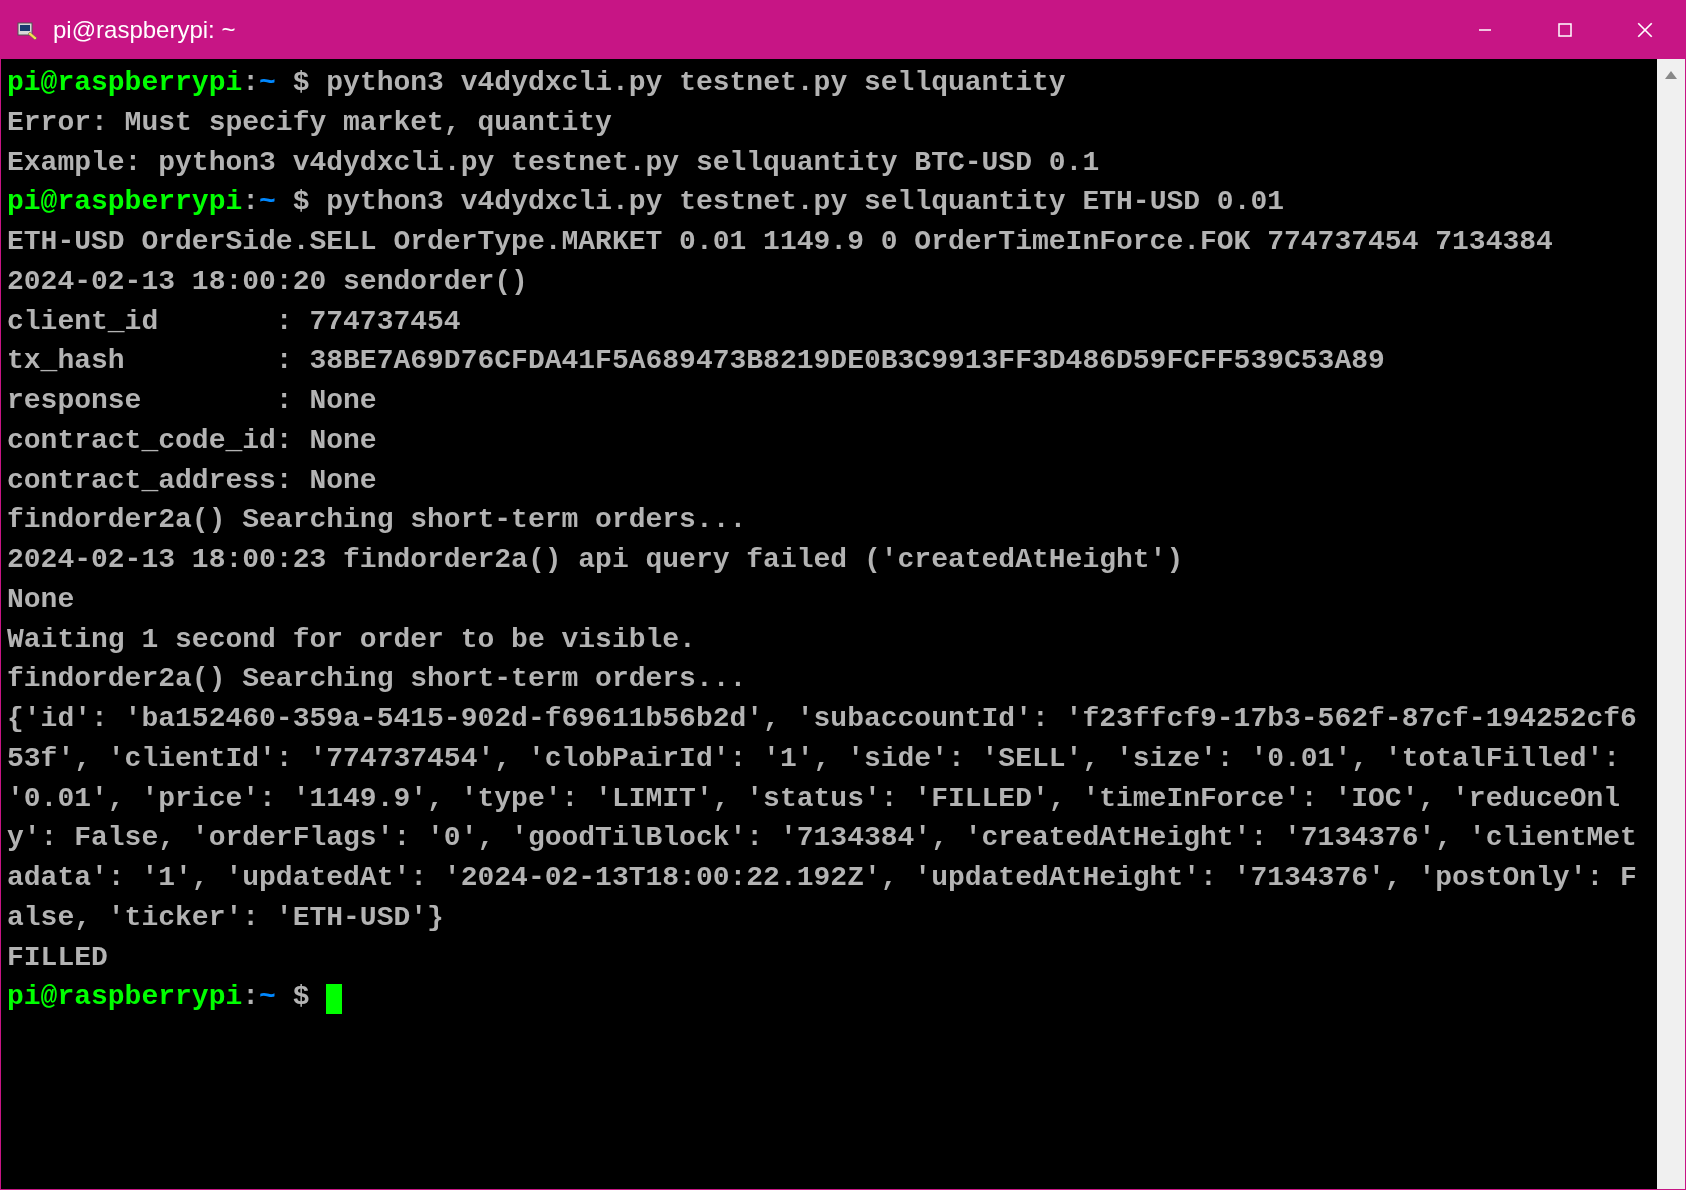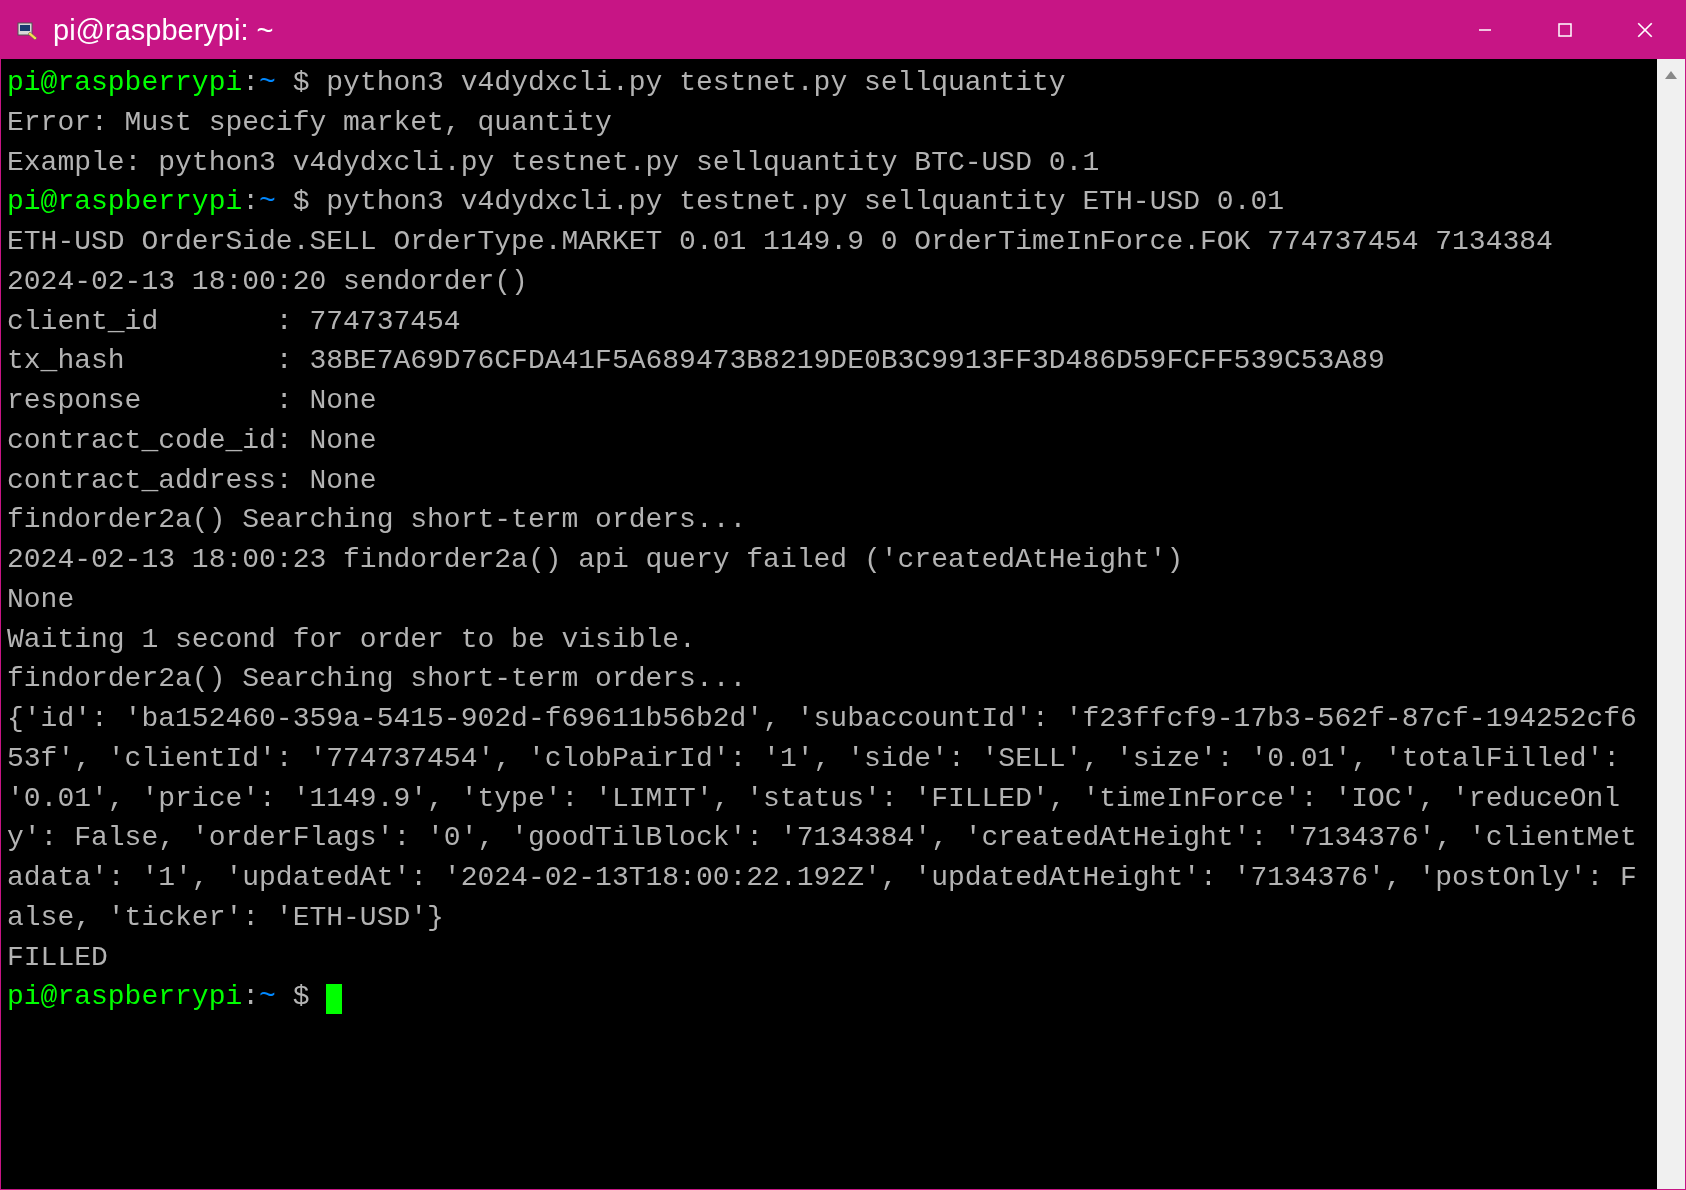--- a/index.html
+++ b/index.html
@@ -22,21 +22,21 @@
       border: 1px solid #c71585;
     }
     .titlebar {
       background: #c71585;
       height: 58px;
       display: flex;
       align-items: center;
       padding-left: 12px;
       color: white;
       font-family: "Segoe UI", sans-serif;
-      font-size: 29px;
+      font-size: 24px;
     }
     .titlebar-icon {
       width: 28px;
       height: 28px;
       margin-right: 12px;
       display: flex;
       align-items: center;
       justify-content: center;
     }
     .titlebar-title {
@@ -64,20 +64,21 @@
     .terminal {
       flex: 1;
       background: #000;
       padding: 4px 6px;
       font-size: 28px;
       line-height: 1.42;
       color: #b3b3b3;
       white-space: pre-wrap;
       word-break: break-all;
       overflow: hidden;
+      font-weight: bold;
     }
     .scrollbar {
       width: 28px;
       background: #f0f0f0;
       position: relative;
     }
     .scrollbar-thumb {
       position: absolute;
       top: 8px;
       left: 6px;

